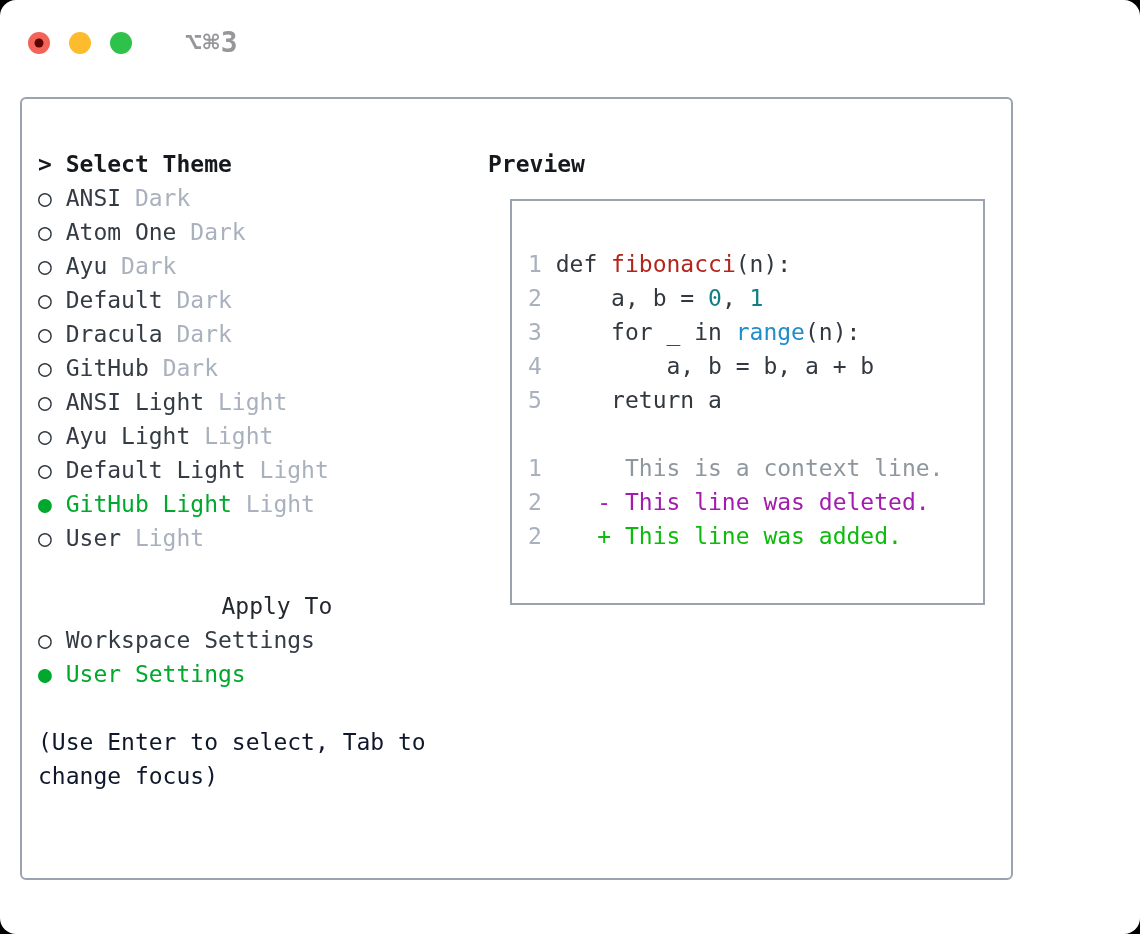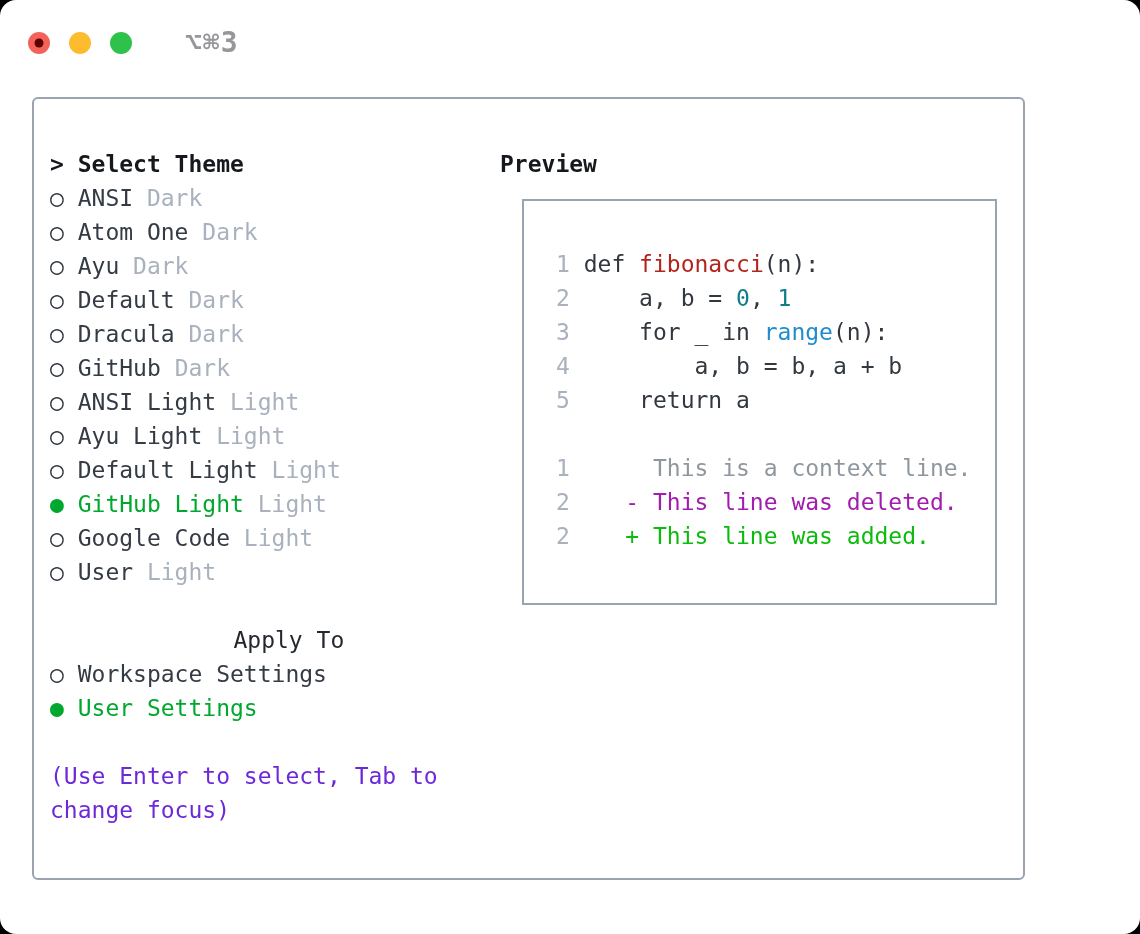--- a/index.html
+++ b/index.html
@@ -38,47 +38,46 @@
   
   .panel {
     position:absolute; left:20px; top:97px;
     width:993px; height:783px;
     box-sizing:border-box;
     border:2px solid #9aa3b0; border-radius:6px;
     padding:48px 26px 0 16px;
     display:flex;
     font-size:23px; line-height:34px;
     color:#343b44;
-    margin-left:12px;
   }
   .left-col { width:450px; flex:none; }
   .right-col { flex:1; min-width:0; }
 
   .row { white-space:nowrap; }
   .marker { display:inline-block; width:2ch; }
   .prompt { font-weight:bold; color:#15181d; }
   .heading { font-weight:bold; color:#15181d; }
   .subheading { color:#23272e; }
   .variant { color:#a8b1bd; margin-left:1ch; }
   .selected .marker, .selected .label { color:#00a82d; }
 
   .apply-heading { margin-top:34px;text-align:center; }
   .hint {
     margin-top:34px;
     width:29ch;
-    color:#6d28d9;
+    color:#0f172a;
   }
 
   
   .preview-box {
     margin-left:22px; margin-top:18px;
     box-sizing:border-box;
     height:406px;
     border:2px solid #9aa3b0;
-    padding:46px 32px;
+    padding:46px 16px;
     overflow:hidden;
   }
   .code-line { white-space:pre; }
   .seg.code    { color:#32383f; }
   .seg.num     { color:#a8b1bd; }
   .seg.func    { color:#b3241c; }
   .seg.const   { color:#0f7e86; }
   .seg.builtin { color:#1f8ccd; }
   .seg.ctx     { color:#8f979e;text-align:right; }
   .seg.del     { color:#a21caf; }
@@ -105,21 +104,20 @@
         <div class="row"><span class="marker">○</span><span class="label">ANSI</span><span class="variant">Dark</span></div>
         <div class="row"><span class="marker">○</span><span class="label">Atom One</span><span class="variant">Dark</span></div>
         <div class="row"><span class="marker">○</span><span class="label">Ayu</span><span class="variant">Dark</span></div>
         <div class="row"><span class="marker">○</span><span class="label">Default</span><span class="variant">Dark</span></div>
         <div class="row"><span class="marker">○</span><span class="label">Dracula</span><span class="variant">Dark</span></div>
         <div class="row"><span class="marker">○</span><span class="label">GitHub</span><span class="variant">Dark</span></div>
         <div class="row"><span class="marker">○</span><span class="label">ANSI Light</span><span class="variant">Light</span></div>
         <div class="row"><span class="marker">○</span><span class="label">Ayu Light</span><span class="variant">Light</span></div>
         <div class="row"><span class="marker">○</span><span class="label">Default Light</span><span class="variant">Light</span></div>
         <div class="row selected"><span class="marker">●</span><span class="label">GitHub Light</span><span class="variant">Light</span></div>
-        <div class="row"><span class="marker">○</span><span class="label">Google Code</span><span class="variant">Light</span></div>
         <div class="row"><span class="marker">○</span><span class="label">User</span><span class="variant">Light</span></div>
       </div>
 
     <div class="row apply-heading">
       <span class="marker"></span><span class="subheading">Apply To</span>
     </div>
 
     <div>
         <div class="row"><span class="marker">○</span><span class="label">Workspace Settings</span></div>
         <div class="row selected"><span class="marker">●</span><span class="label">User Settings</span></div>

